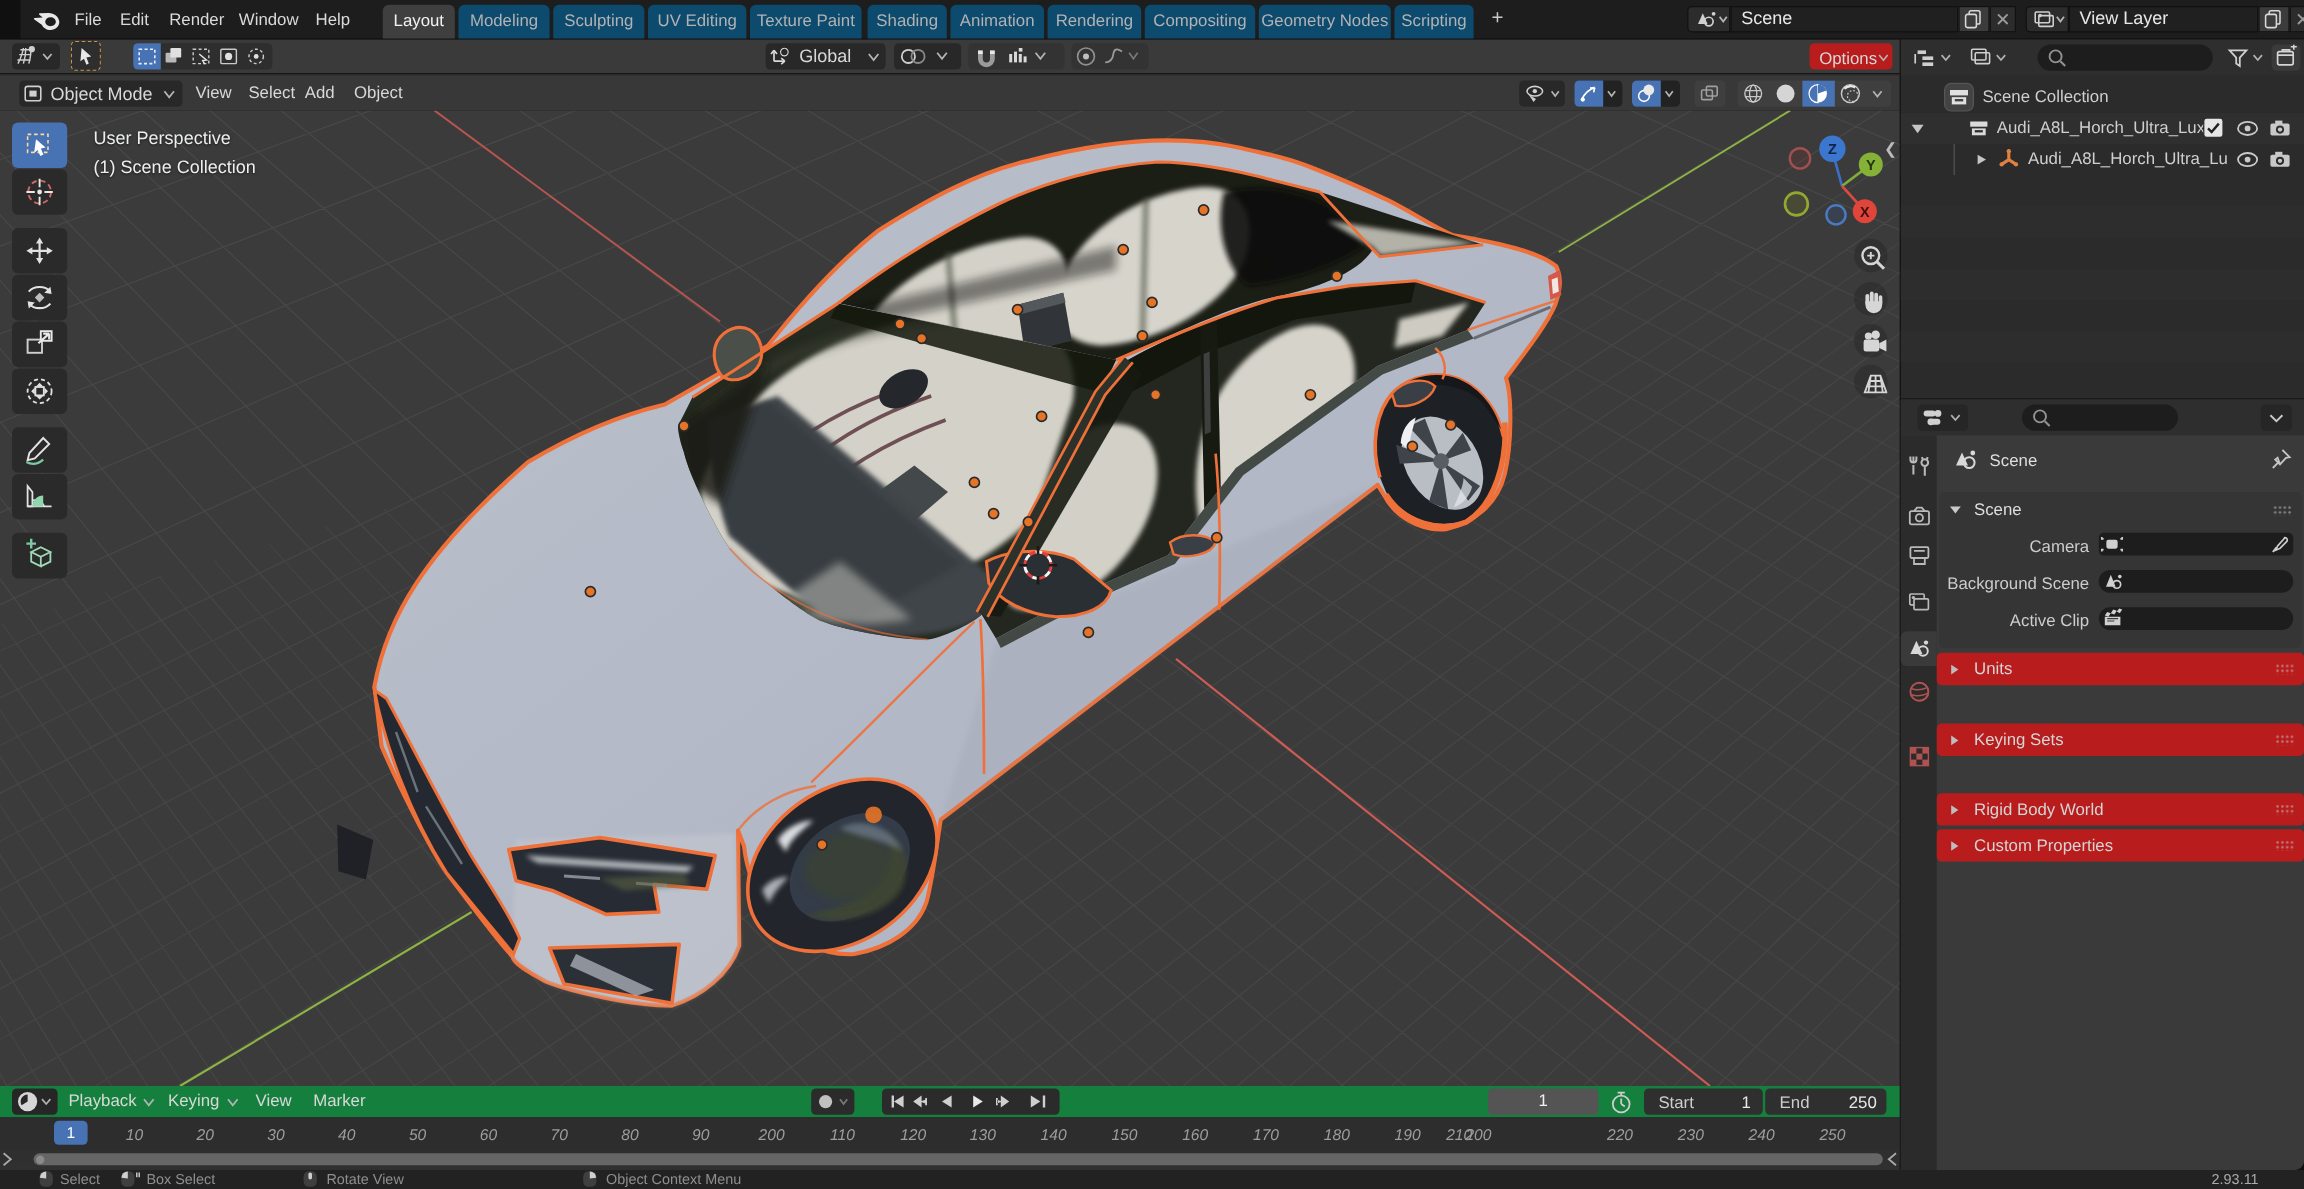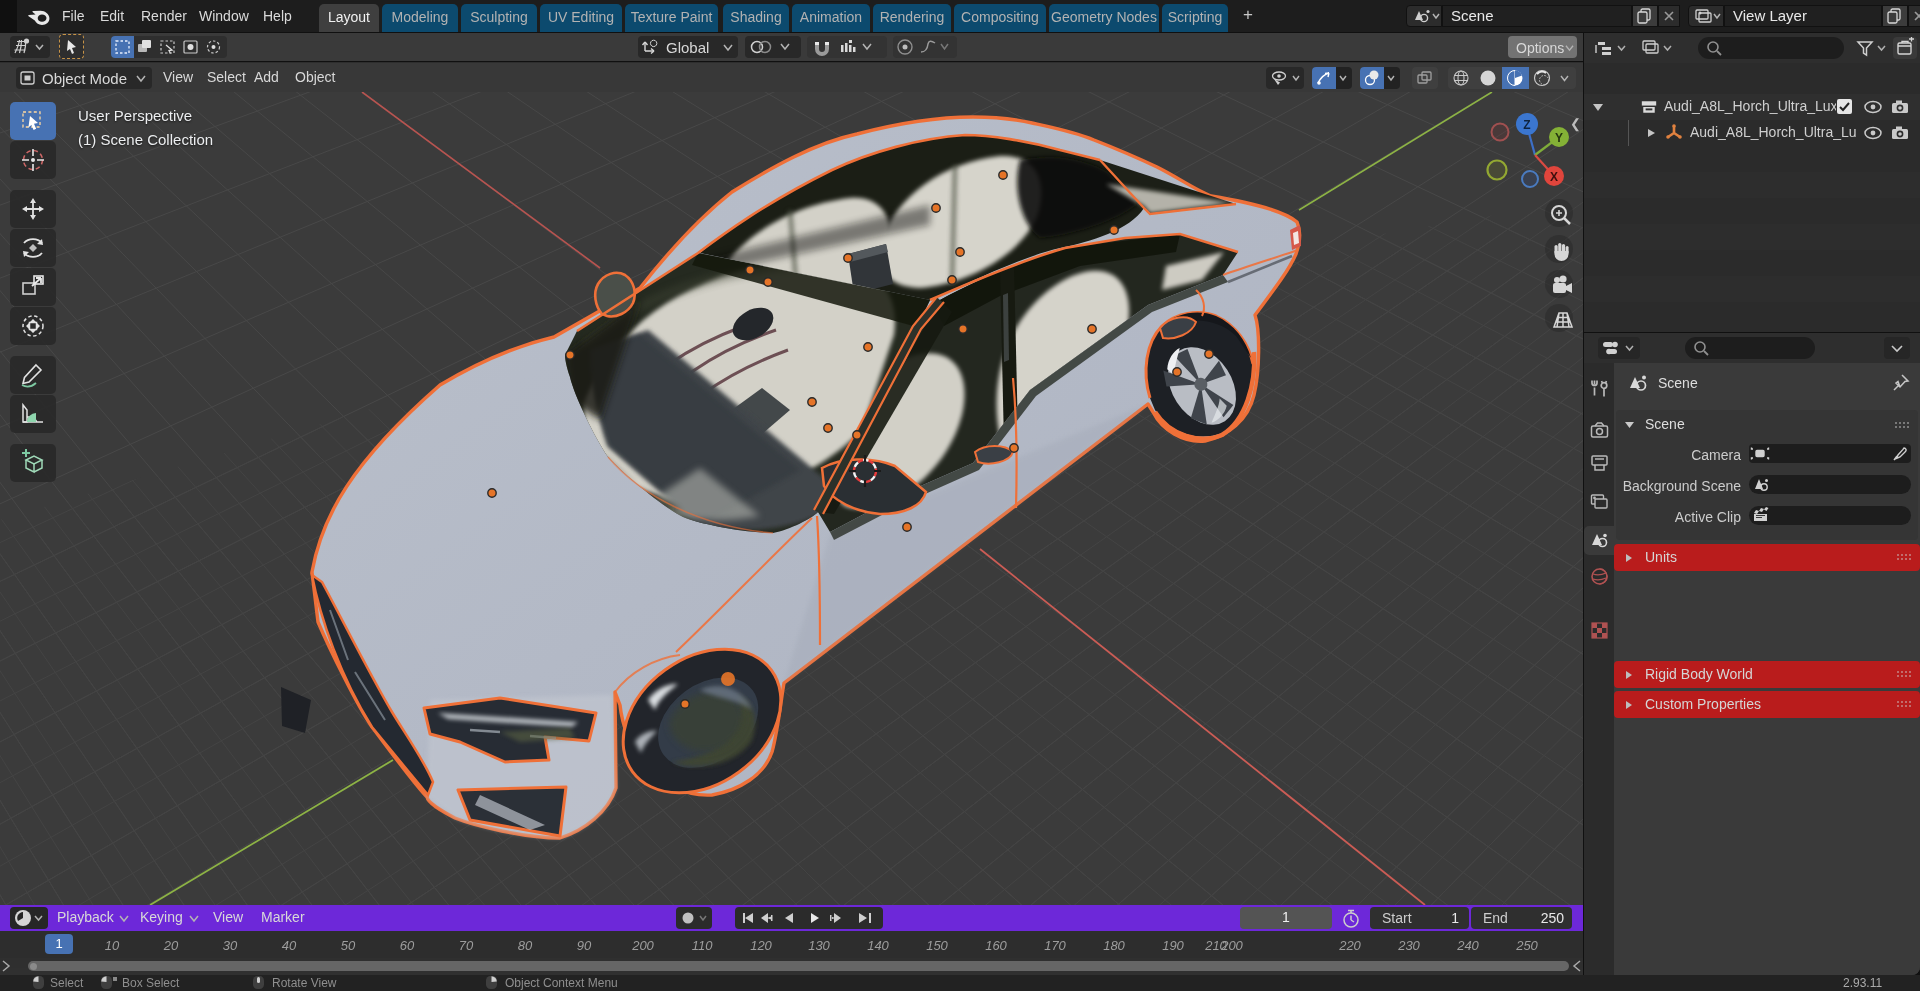--- a/index.html
+++ b/index.html
@@ -31,21 +31,21 @@
 #props{left:1584px;top:333px;width:336px;height:642px;background:#3a3a3a;border-radius:0 0 8px 0;}
 #prophead{position:absolute;left:0;top:0;width:336px;height:30px;background:#2e2e2e;}
 #ptabs{position:absolute;left:0;top:30px;width:30px;height:612px;background:#2b2b2b;}
 .plabel{position:absolute;color:#cccccc;font-size:14px;}
 .pfield{position:absolute;left:133px;width:162px;height:19px;background:#1d1d1d;border-radius:10px;}
 .phdr{position:absolute;left:0;width:306px;height:27px;background:#b91c1c;color:#d5d5d5;font-size:14px;}
 .dots{position:absolute;right:8px;top:9px;width:16px;height:9px;opacity:.45;
 background-image:radial-gradient(circle,#cdcdcd 1px,transparent 1.2px);background-size:4px 4px;}
 
 #timeline{left:0;top:905px;width:1583px;height:70px;background:#303030;}
-#tlhead{position:absolute;left:0;top:0;width:1583px;height:26px;background:#6d28d9;}
+#tlhead{position:absolute;left:0;top:0;width:1583px;height:26px;background:#15803d;}
 #ruler{position:absolute;left:0;top:26px;width:1583px;height:27px;background:#2d2d2d;}
 .fnum{position:absolute;top:7px;color:#9d9d9d;font-size:13px;transform:translateX(-50%);font-style:italic;}
 
 #status{left:0;top:975px;width:1920px;height:16px;background:#222222;color:#8f8f8f;font-size:12px;}
 .sbtxt{position:absolute;top:1px;}
 </style>
 </head>
 <body>
 <div id="page">
 
@@ -204,21 +204,21 @@
 
   <div class="pill" style="left:893px;top:3px;width:64px;height:22px;background:#333">
     <svg width="64" height="22" viewBox="0 0 64 22">
       <circle cx="12" cy="11" r="7" fill="none" stroke="#8f8f8f" stroke-width="1.4"></circle>
           <circle cx="12" cy="11" r="2.5" fill="#bdbdbd"></circle>
       <path d="M28 16 q6 0 7 -8 q1 -5 7 -1" stroke="#9a9a9a" stroke-width="1.5" fill="none"></path>
       <path d="M48 8 l3.5 5 l3.5 -5" stroke="#777" stroke-width="1.5" fill="none"></path>
     </svg>
   </div>
 
-  <div class="pill" style="left:1508px;top:3px;width:69px;height:22px;background:#737373">
+  <div class="pill" style="left:1508px;top:3px;width:69px;height:22px;background:#b91c1c">
     <span style="position:absolute;left:8px;top:4px;font-size:14px">Options</span>
     <svg style="position:absolute;right:2px;top:8px" width="11" height="8" viewBox="0 0 12 9">
           <path d="M2 2 l4 5 l4 -5" stroke="#b4b4b4" stroke-width="1.5" fill="none"></path>
         </svg>
   </div>
 </div>
 
 <div id="row2" class="abs">
   <div class="pill" style="left:16px;top:4px;width:136px;height:22px">
     <svg width="24" height="22" viewBox="0 0 24 22">
@@ -582,20 +582,32 @@
     <div class="pill" style="left:309px;top:4px;width:24px;height:22px;background:#3a3a3a">
       <svg width="24" height="22" viewBox="0 0 24 22">
             <g fill="none" stroke="#d5d5d5" stroke-width="1.4">
         <rect x="5" y="6" width="13" height="11" rx="1.5"></rect>
               <path d="M5 9 h13 M9 6 v-1.5 h6 V6"></path>
             </g>
         <path d="M16 2 h5 M18.5 0 v4.5" stroke="#d5d5d5" stroke-width="1.3"></path>
       </svg>
     </div>
   </div>
+  <div class="orow" style="top:35px;background:#2b2b2b">
+    <div style="position:absolute;left:36px;top:1px;width:25px;height:24px;background:#434343;border-radius:6px;border:1px solid #565656">
+      <svg width="23" height="22" viewBox="0 0 23 22">
+            <g fill="#e0e0e0">
+              <rect x="4" y="5" width="15" height="4.5"></rect>
+              <rect x="5.5" y="11" width="12" height="6"></rect>
+              <rect x="8" y="12.5" width="7" height="2" fill="#434343"></rect>
+            </g>
+          </svg>
+    </div>
+    <span style="position:absolute;left:68px;top:4px">Scene Collection</span>
+  </div>
   <div class="orow" style="top:61px;background:#2f2f2f">
     <svg style="position:absolute;left:8px;top:7px" width="12" height="12" viewBox="0 0 12 12">
           <path d="M1 3 h10 L6 10 Z" fill="#c5c5c5"></path>
         </svg>
     <svg style="position:absolute;left:54px;top:2px" width="22" height="22" viewBox="0 0 23 22">
           <g fill="#dadada">
             <rect x="4" y="5" width="15" height="4.5"></rect>
             <rect x="5.5" y="11" width="12" height="6"></rect>
             <rect x="8" y="12.5" width="7" height="2" fill="#2f2f2f"></rect>
           </g>
@@ -767,20 +779,27 @@
               </g>
               <path d="M7 9.5 h9 M7 11.5 h6" stroke="#3a3a3a" stroke-width="1"></path>
             </svg>
       </div>
     </div>
     <div class="phdr" style="top:181px;border-radius:4px">
       <svg class="abs" style="left:10px;top:9px" width="10" height="10" viewBox="0 0 10 10">
             <path d="M2 1 L8 5 L2 9 Z" fill="#bdbdbd"></path>
           </svg>
       <span class="abs" style="left:31px;top:5px">Units</span>
+          <div class="dots"></div>
+    </div>
+    <div class="phdr" style="top:240px;border-radius:4px">
+      <svg class="abs" style="left:10px;top:9px" width="10" height="10" viewBox="0 0 10 10">
+            <path d="M2 1 L8 5 L2 9 Z" fill="#bdbdbd"></path>
+          </svg>
+      <span class="abs" style="left:31px;top:5px">Keying Sets</span>
           <div class="dots"></div>
     </div>
     <div class="phdr" style="top:298px;border-radius:4px">
       <svg class="abs" style="left:10px;top:9px" width="10" height="10" viewBox="0 0 10 10">
             <path d="M2 1 L8 5 L2 9 Z" fill="#bdbdbd"></path>
           </svg>
       <span class="abs" style="left:31px;top:5px">Rigid Body World</span>
           <div class="dots"></div>
     </div>
     <div class="phdr" style="top:328px;border-radius:4px">

